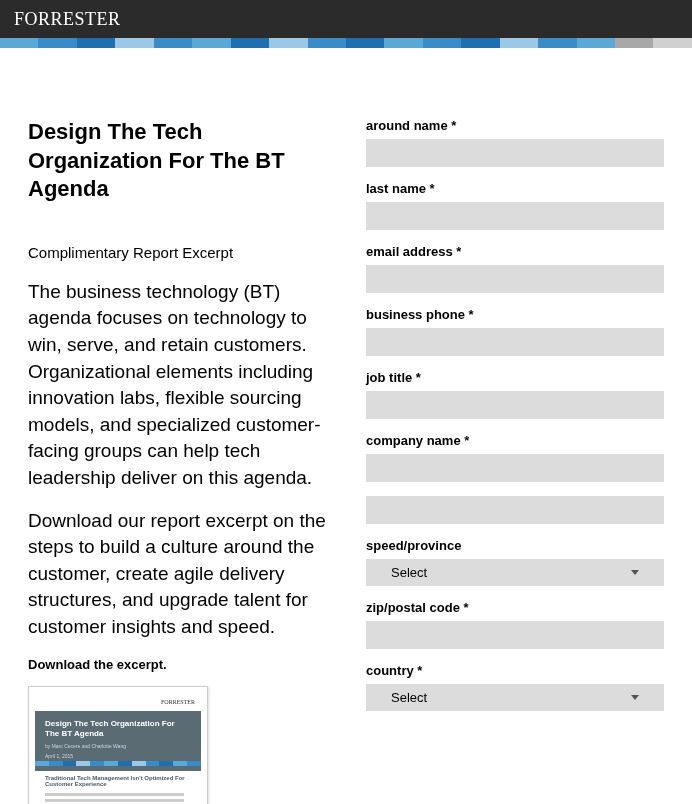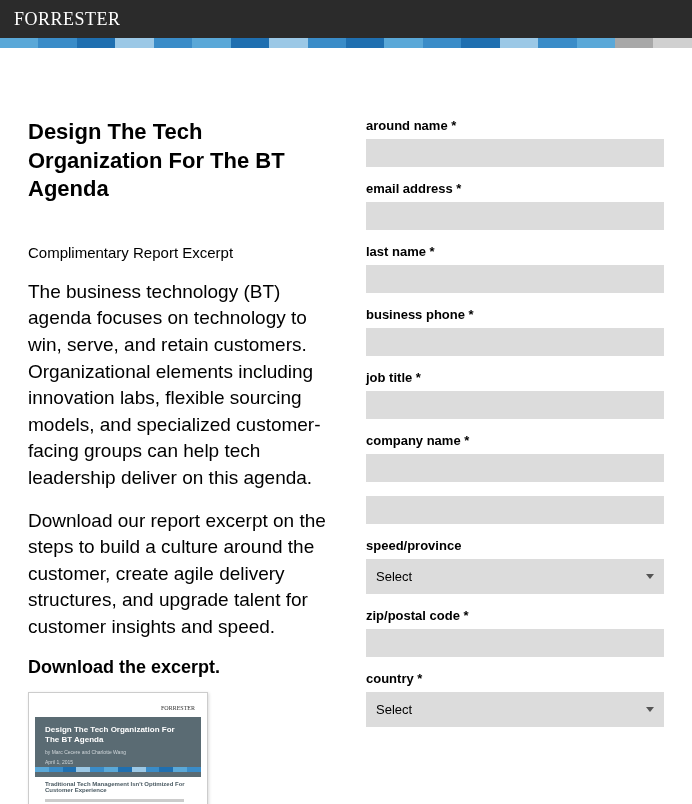--- a/index.html
+++ b/index.html
@@ -7,21 +7,21 @@
   .topbar { background: #2b2b2b; height: 38px; display: flex; align-items: center; padding-left: 14px; }
   .logo { color: #fff; font-family: Georgia, 'Times New Roman', serif; font-size: 18px; letter-spacing: 0.5px; }
   .stripe { display: flex; height: 10px; }
   .stripe div { flex: 1; }
   .content { display: flex; padding: 70px 28px 20px 28px; gap: 40px; }
   .left { flex: 1; max-width: 310px; }
   .right { flex: 1; }
   h1 { font-size: 22px; font-weight: bold; line-height: 1.3; margin-bottom: 40px; }
   h2 { font-size: 15px; font-weight: normal; margin-bottom: 18px; }
   p { font-size: 19px; line-height: 1.4; margin-bottom: 16px; }
-  .dl-label { font-size: 18px; font-weight: bold; margin-bottom: 14px; }
+  .dl-label { font-size: 13px; font-weight: bold; margin-bottom: 14px; }
   .thumb { width: 180px; height: 236px; border: 1px solid #ccc; background: #fff; box-shadow: 1px 1px 3px rgba(0,0,0,0.15); padding: 6px; position: relative; }
   .thumb-inner { width: 100%; height: 100%; position: relative; }
   .thumb-brand { position: absolute; top: 6px; right: 6px; font-family: Georgia, serif; font-size: 6px; color: #333; }
   .thumb-title-area { position: absolute; top: 18px; left: 0; right: 0; background: #5a6b73; padding: 8px 10px 12px 10px; }
   .thumb-title { color: #fff; font-size: 8px; font-weight: bold; line-height: 1.3; }
   .thumb-byline { color: #cfd6da; font-size: 5px; margin-top: 4px; }
   .thumb-stripe { position: absolute; top: 68px; left: 0; right: 0; height: 5px; display: flex; }
   .thumb-stripe div { flex: 1; }
   .thumb-body { position: absolute; top: 82px; left: 10px; right: 10px; }
   .thumb-heading { font-size: 6px; font-weight: bold; color: #4a5a62; margin-bottom: 6px; }
@@ -31,21 +31,21 @@
   .tline.w85 { width: 85%; }
   .tline.w70 { width: 70%; }
   .tline.w50 { width: 50%; }
   .thumb-bullet { display: flex; margin-top: 4px; }
   .thumb-bullet .dot { width: 3px; height: 3px; background: #888; margin-right: 4px; margin-top: 0; }
   .thumb-bullet .blines { flex: 1; }
   .thumb-footer { position: absolute; bottom: 4px; left: 10px; font-size: 5px; color: #888; }
   .field { margin-bottom: 14px; }
   .field label { display: block; font-size: 13px; font-weight: bold; margin-bottom: 6px; }
   .field input { width: 100%; height: 28px; border: none; background: #dcdcdc; padding: 0 6px; font-size: 13px; }
-  .field .select { width: 100%; height: 35px; background: #dcdcdc; display: flex; align-items: center; justify-content: space-between; padding: 0 10px; font-size: 13px; cursor: pointer; }
+  .field .select { width: 100%; height: 27px; background: #dcdcdc; display: flex; align-items: center; justify-content: space-between; padding: 0 25px; font-size: 13px; cursor: pointer; }
   .caret { width: 0; height: 0; border-left: 4px solid transparent; border-right: 4px solid transparent; border-top: 5px solid #555; }
 </style>
 </head>
 <body>
 
 <div class="topbar">
   <span class="logo">FORRESTER</span>
 </div>
 
 <div class="stripe" id="stripe">
@@ -139,25 +139,25 @@
       </div>
     </div>
   </div>
 
   <div class="right">
     <div class="field">
       <label>around name *</label>
       <input type="text" style="">
     </div>
     <div class="field">
-      <label>email address *</label>
+      <label>last name *</label>
       <input type="text" style="">
     </div>
     <div class="field">
-      <label>last name *</label>
+      <label>email address *</label>
       <input type="text" style="">
     </div>
     <div class="field">
       <label>business phone *</label>
       <input type="text" style="">
     </div>
     <div class="field">
       <label>job title *</label>
       <input type="text" style="">
     </div>

